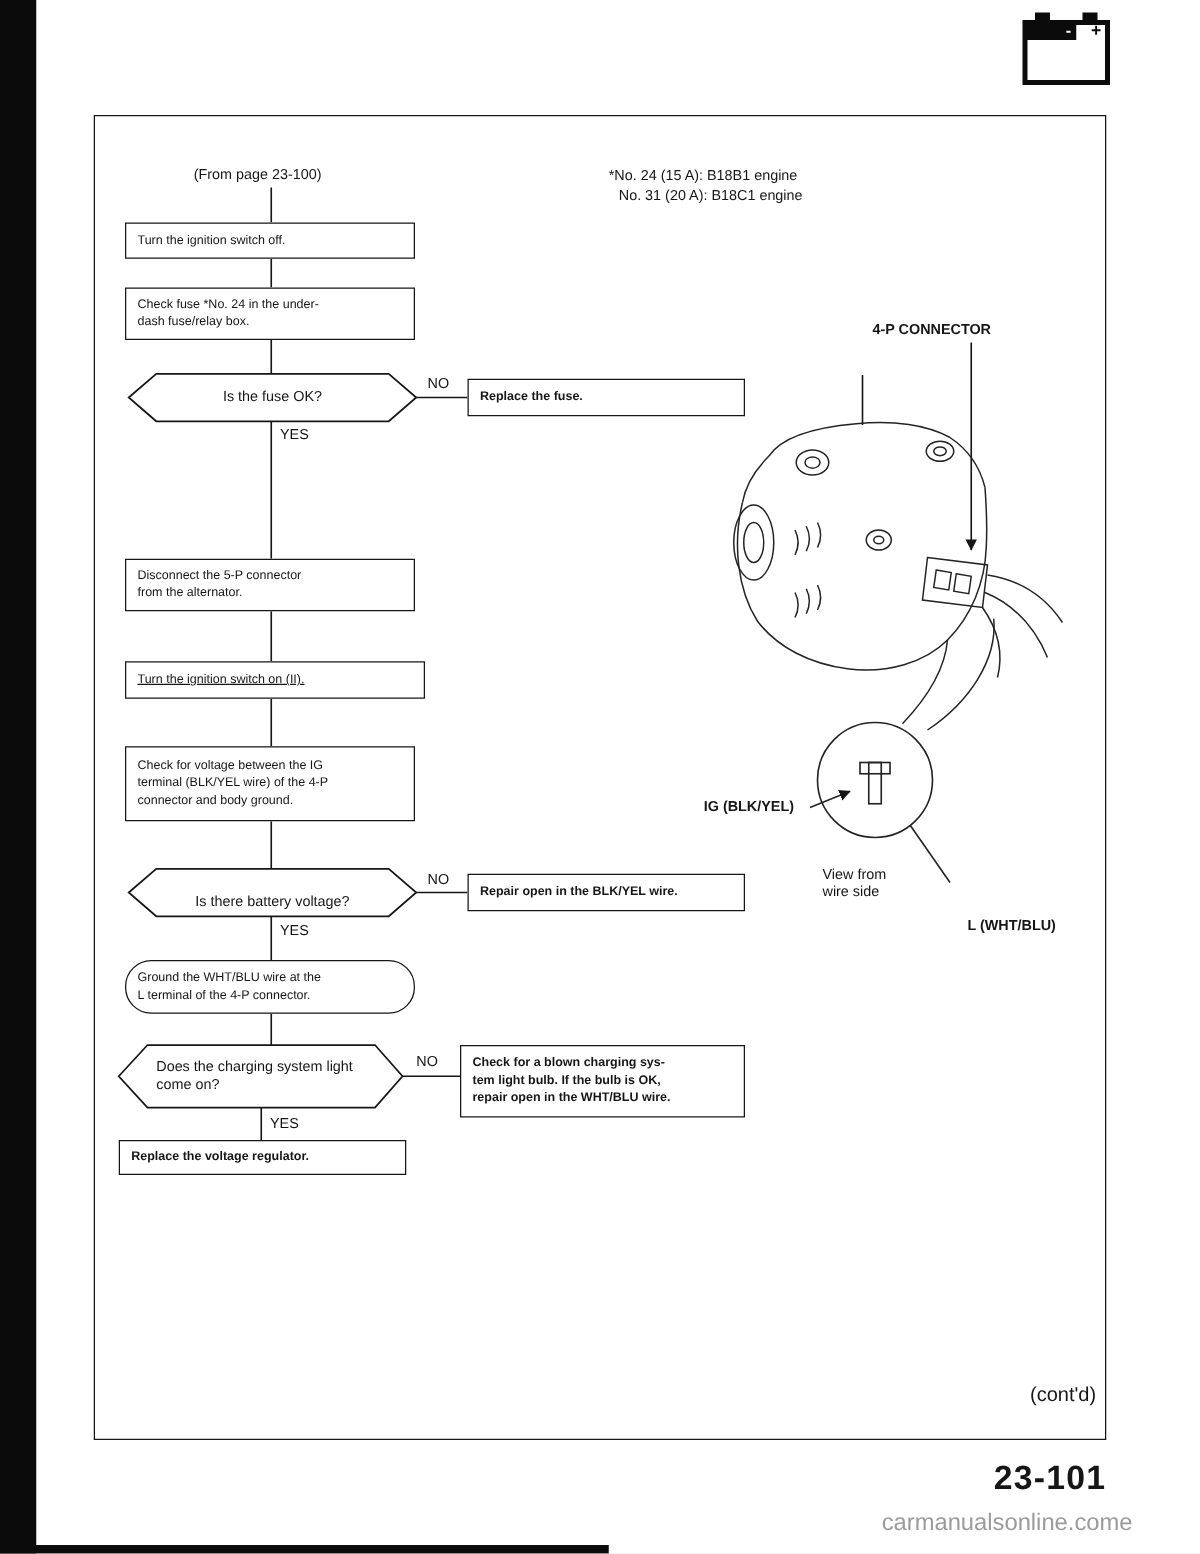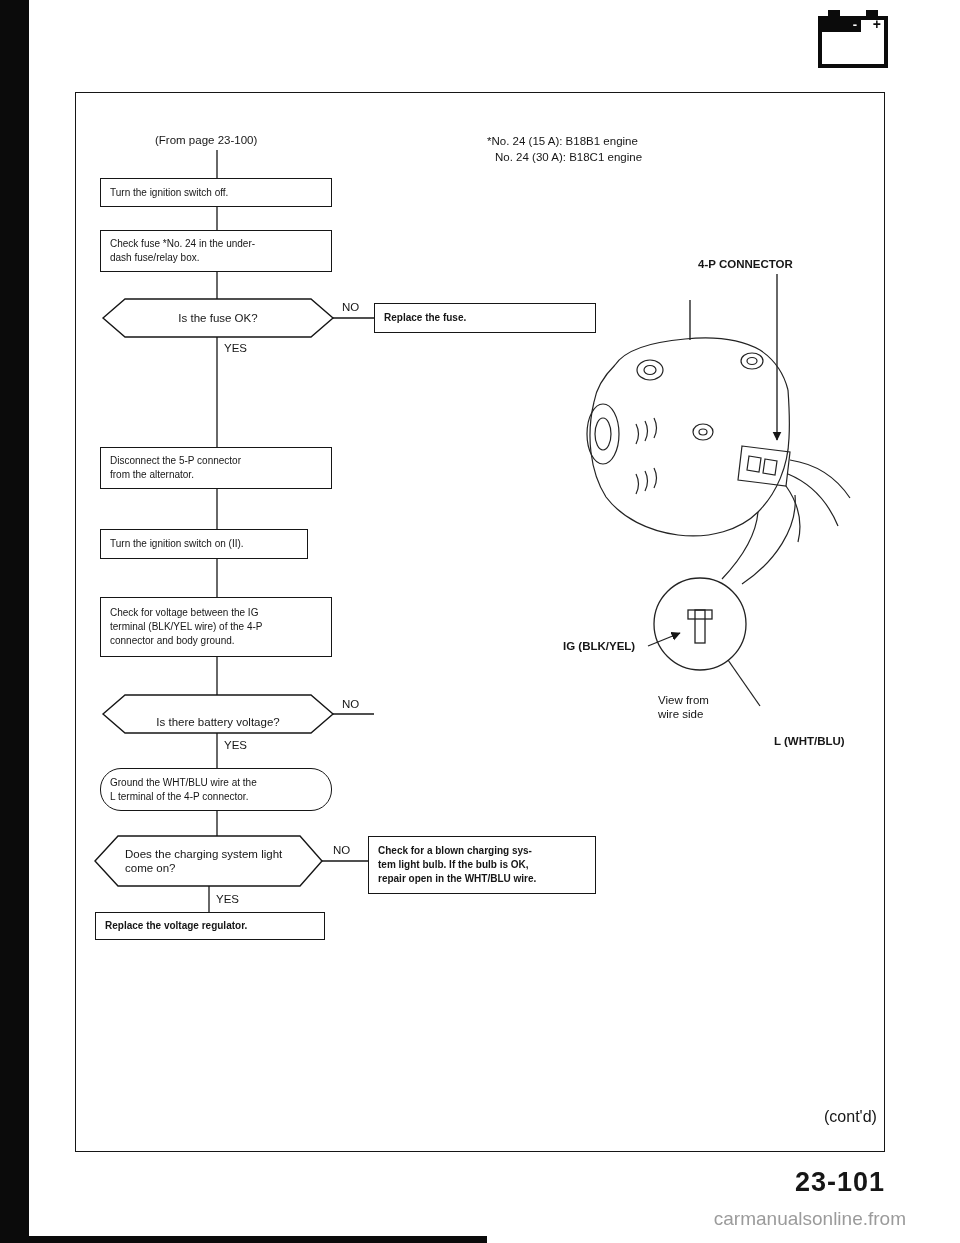--- a/index.html
+++ b/index.html
@@ -108,34 +108,35 @@
       <circle cx="700" cy="624" r="46"></circle>
       <rect x="688" y="610" width="24" height="9"></rect>
       <rect x="695" y="610" width="10" height="33"></rect>
       <line x1="648" y1="646" x2="680" y2="633" marker-end="url(#arr)"></line>
       <line x1="728" y1="660" x2="760" y2="706"></line>
     </g>
   </svg>
 
   <div class="lbl" style="left:155px;top:133px;">(From page 23-100)</div>
   <div class="lbl" style="left:487px;top:134px;">*No. 24 (15 A): B18B1 engine</div>
-  <div class="lbl" style="left:495px;top:150px;">No. 24 (30 A): B18C1 engine</div>
+  <div class="lbl" style="left:495px;top:150px;">No. 31 (20 A): B18C1 engine</div>
 
   <div class="box" style="left:100px;top:178px;width:232px;height:29px;">Turn the ignition switch off.</div>
   <div class="box ml" style="left:100px;top:230px;width:232px;height:42px;">Check fuse *No. 24 in the under-
 dash fuse/relay box.</div>
   <div class="hextext" style="left:103px;top:299px;width:230px;height:38px;">Is the fuse OK?</div>
   <div class="box b" style="left:374px;top:303px;width:222px;height:30px;">Replace the fuse.</div>
   <div class="box ml" style="left:100px;top:447px;width:232px;height:42px;">Disconnect the 5-P connector
 from the alternator.</div>
-  <div class="box" style="left:100px;top:529px;width:208px;height:30px;">Turn the ignition switch on (II).</div>
+  <div class="box" style="left:100px;top:529px;width:240px;height:30px;text-decoration:underline;">Turn the ignition switch on (II).</div>
   <div class="box ml" style="left:100px;top:597px;width:232px;height:60px;">Check for voltage between the IG
 terminal (BLK/YEL wire) of the 4-P
 connector and body ground.</div>
   <div class="hextext" style="left:103px;top:695px;width:230px;height:53px;">Is there battery voltage?</div>
+  <div class="box b" style="left:374px;top:699px;width:222px;height:30px;">Repair open in the BLK/YEL wire.</div>
   <div class="box ml" style="left:100px;top:768px;width:232px;height:43px;border-radius:21px;">Ground the WHT/BLU wire at the
 L terminal of the 4-P connector.</div>
   <div class="hextext ml" style="left:95px;top:836px;width:227px;height:50px;justify-content:flex-start;text-align:left;padding-left:30px;box-sizing:border-box;">Does the charging system light
 come on?</div>
   <div class="box ml b" style="left:368px;top:836px;width:228px;height:58px;">Check for a blown charging sys-
 tem light bulb. If the bulb is OK,
 repair open in the WHT/BLU wire.</div>
   <div class="box b" style="left:95px;top:912px;width:230px;height:28px;">Replace the voltage regulator.</div>
 
   <div class="lbl" style="left:342px;top:300px;">NO</div>
@@ -146,15 +147,15 @@
   <div class="lbl" style="left:216px;top:892px;">YES</div>
 
   <div class="lbl b" style="left:698px;top:257px;">4-P CONNECTOR</div>
   <div class="lbl b" style="left:563px;top:639px;">IG (BLK/YEL)</div>
   <div class="lbl ml" style="left:658px;top:693px;">View from
 wire side</div>
   <div class="lbl b" style="left:774px;top:710px;margin-top:24px;">L (WHT/BLU)</div>
 
   <div class="lbl" style="left:824px;top:1110px;font-size:16px;">(cont'd)</div>
   <div class="lbl b" style="left:740px;top:1168px;width:145px;text-align:right;font-size:27px;line-height:28px;letter-spacing:1px;">23-101</div>
-  <div class="lbl" style="left:600px;top:1212px;width:306px;text-align:right;font-size:19px;color:#9b9b9b;">carmanualsonline.from</div>
+  <div class="lbl" style="left:600px;top:1212px;width:306px;text-align:right;font-size:19px;color:#9b9b9b;">carmanualsonline.come</div>
 
 </div>
 
 </body></html>

